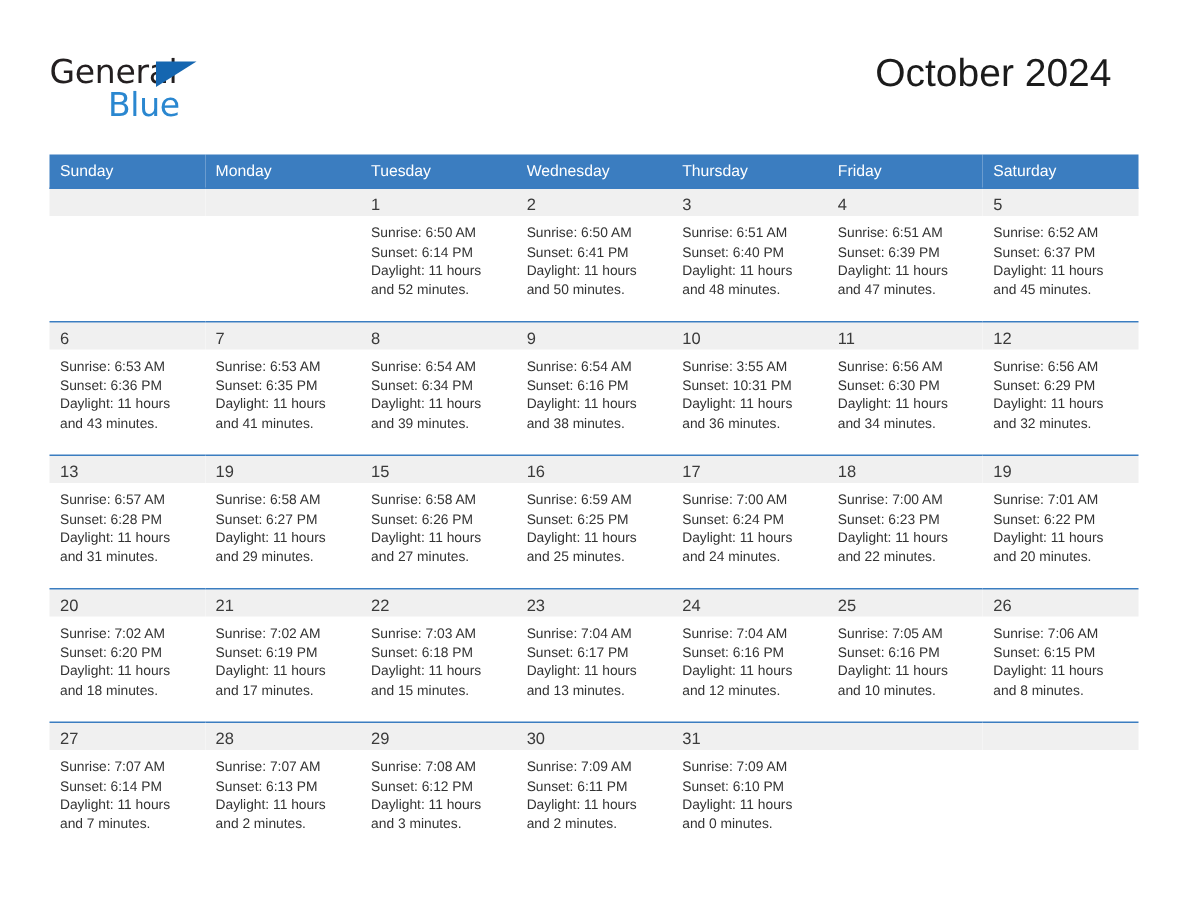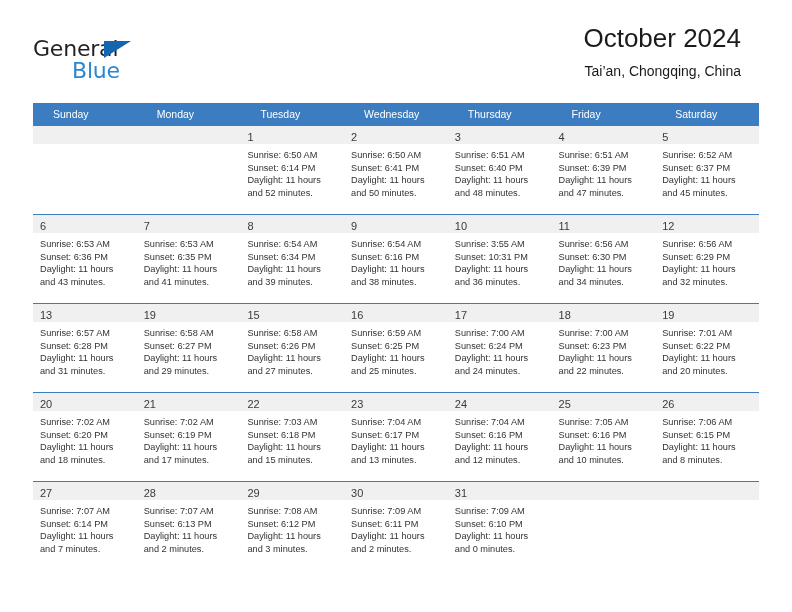--- a/index.html
+++ b/index.html
@@ -61,21 +61,21 @@
     top: 22px;
     font-size: 22px;
     letter-spacing: -0.2px;
     color: #2a87d0;
     font-family: "DejaVu Sans", sans-serif;
     font-weight: 400;
   }
   .title-block {
     position: absolute;
     right: 35px;
-    top: 22px;
+    top: 32px;
     text-align: right;
   }
   .cal-title {
     font-size: 26px;
     font-weight: 400;
     color: #1b1b1b;
     line-height: 32px;
     font-family: "Liberation Sans", sans-serif;
   }
   .cal-subtitle {
@@ -100,21 +100,21 @@
     width: 726px;
   }
   table.cal col { width: 103.71px; }
 
   thead th {
     background: #3b7dc0;
     color: #ffffff;
     font-size: 10.5px;
     font-weight: 400;
     text-align: left;
-    padding: 5px 0 5px 20px;
+    padding: 5px 0 5px 7px;
     height: 11px;
     font-family: "Liberation Sans", sans-serif;
   }
 
   td.day {
     vertical-align: top;
     padding: 0;
     height: 88px;
     border-top: 1.5px solid #3b7dc0;
     background: #ffffff;
@@ -156,21 +156,20 @@
   <div class="header">
 
     <div class="logo">
       <span class="logo-general">General</span>
       <span class="logo-tri"></span>
       <span class="logo-blue">Blue</span>
     </div>
 
     <div class="title-block">
       <div class="cal-title">October 2024</div>
-      <div class="cal-subtitle">Tai’an, Chongqing, China</div>
     </div>
 
   </div>
 
   <div class="calendar">
     <table class="cal">
       <colgroup>
         <col>
           <col>
           <col>

